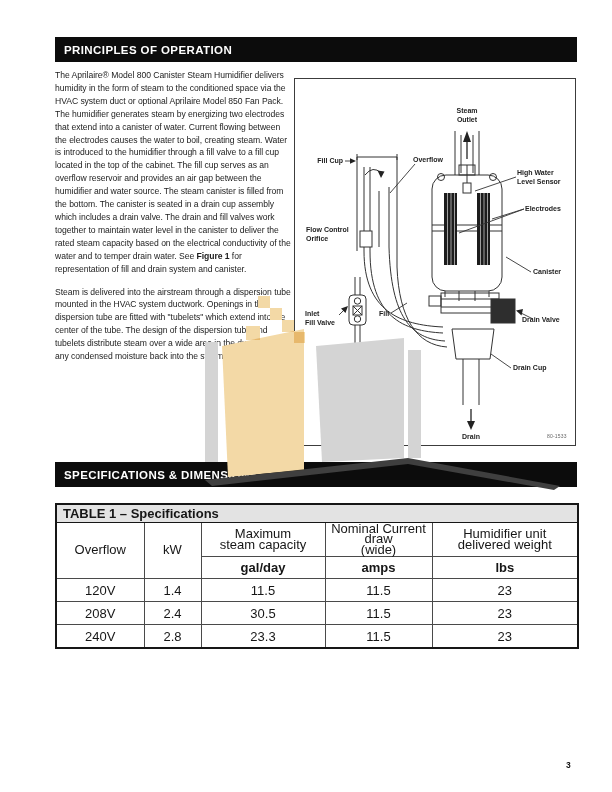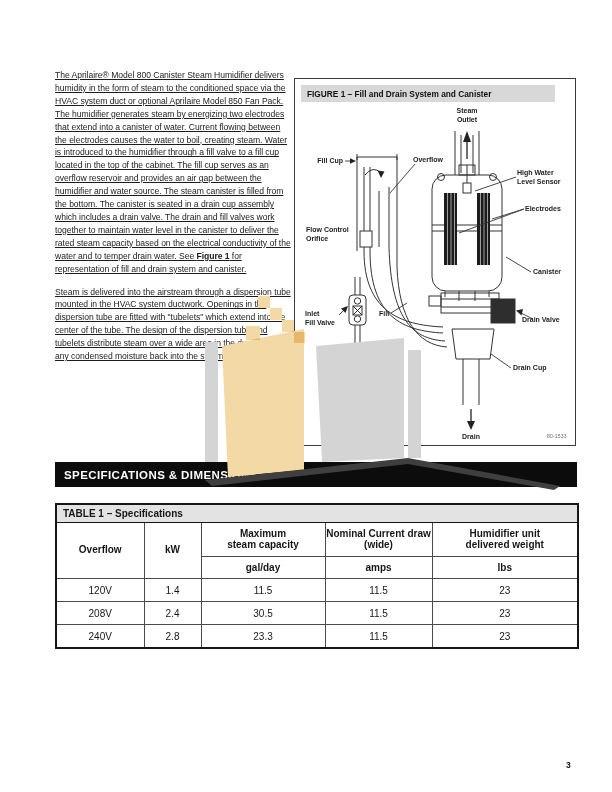--- a/index.html
+++ b/index.html
@@ -3,68 +3,70 @@
 <meta charset="utf-8">
 <style>
   html,body{margin:0;padding:0;background:#fff;}
   .page{position:relative;width:612px;height:792px;background:#fff;overflow:hidden;
         font-family:"Liberation Sans","DejaVu Sans",sans-serif;color:#1c1c1c;}
   .bar{position:absolute;left:55px;width:522px;height:25px;background:#0c0c0c;color:#fff;
        display:flex;align-items:center;padding-left:9px;box-sizing:border-box;
        font-size:11.5px;font-weight:bold;letter-spacing:.4px;z-index:2;}
   .bar1{top:37px;} .bar2{top:462px;}
   .col{position:absolute;left:55px;top:69px;width:238px;font-size:8.6px;line-height:12.9px;
-       letter-spacing:-.05px;z-index:1;text-decoration:underline;}
+       letter-spacing:-.05px;z-index:1;}
   .col p{margin:0;}
   .col p + p{margin-top:10px;}
   
   .figure{position:absolute;left:294px;top:78px;width:282px;height:368px;border:1px solid #3c3c3c;
           background:#fff;box-sizing:border-box;z-index:1;}
   .fig-title{position:absolute;left:6px;top:6px;width:254px;height:17px;background:#d8d8d8;
              font-size:8.3px;font-weight:bold;display:flex;align-items:center;padding-left:6px;
              box-sizing:border-box;color:#111;}
   .fig-svg{position:absolute;left:0;top:0;width:282px;height:368px;}
   .fl{position:absolute;font-size:7px;font-weight:bold;line-height:8.5px;color:#222;white-space:nowrap;}
   .fl.c{text-align:center;} .fl.r{text-align:right;}
   .fig-code{position:absolute;left:252px;top:354px;font-size:5px;color:#666;letter-spacing:.2px;}
   
   .spec-table{position:absolute;left:55px;top:503px;width:522px;border-collapse:collapse;
-              font-size:10px;z-index:1;table-layout:fixed;}
+              font-size:13px;z-index:1;table-layout:fixed;}
   .spec-table td,.spec-table th{border:1px solid #4a4a4a;text-align:center;vertical-align:middle;
               padding:0;color:#161616;}
   .spec-table{border:2px solid #161616;}
   .spec-table .ttl{background:#e3e3e3;text-align:left;font-weight:bold;height:17px;
               padding-left:6px;border-bottom:1px solid #161616;}
-  .spec-table .hd{font-weight:bold;height:33px;line-height:10.5px;}
+  .spec-table .hd{font-weight:normal;height:33px;line-height:10.5px;}
   .spec-table .un{font-weight:bold;height:21px;}
   .spec-table .dr td{height:22px;font-weight:normal;border-top:1px solid #8a8a8a;margin-left:40px;}
   
   .pageno{position:absolute;left:566px;top:760px;font-size:8.5px;font-weight:bold;color:#111;z-index:2;}
   
   .wm{position:absolute;inset:0;z-index:6;pointer-events:none;}
   .wm > div{position:absolute;mix-blend-mode:multiply;}
   .wm-tan{background:#f3d9a6;}
   .wm-gray{background:#d4d4d4;}
   .wm-dark{background:#3f3f3f;}
   .wm-text{font-size:36px;font-weight:bold;letter-spacing:5px;color:#b9b9b9;
            font-family:"Liberation Sans","DejaVu Sans",sans-serif;}
 </style>
 </head>
 <body>
 
 <div class="page">
 
+  <div class="bar bar1">
+    <span>PRINCIPLES OF OPERATION</span>
+  </div>
 
   <div class="col">
     <p><span>The Aprilaire® Model 800 Canister Steam Humidifier delivers humidity in the form of steam to the conditioned space via the HVAC system duct or optional Aprilaire Model 850 Fan Pack. The humidifier generates steam by energizing two electrodes that extend into a canister of water. Current flowing between the electrodes causes the water to boil, creating steam. Water is introduced to the humidifier through a fill valve to a fill cup located in the top of the cabinet. The fill cup serves as an overflow reservoir and provides an air gap between the humidifier and water source. The steam canister is filled from the bottom. The canister is seated in a drain cup assembly which includes a drain valve. The drain and fill valves work together to maintain water level in the canister to deliver the rated steam capacity based on the electrical conductivity of the water and to temper drain water. See </span><b>Figure 1</b><span> for representation of fill and drain system and canister.</span></p>
     <p>Steam is delivered into the airstream through a dispersion tube mounted in the HVAC system ductwork. Openings in the dispersion tube are fitted with "tubelets" which extend into the center of the tube. The design of the dispersion tube and tubelets distribute steam over a wide area in the duct and direct any condensed moisture back into the steam hose.</p>
   </div>
 
   <div class="figure">
-    <div class="fig-title">FIGURE 1 – Fill and Drain System and Canister</div>
 
     <svg class="fig-svg" viewBox="0 0 282 368">
       <g stroke="#333" stroke-width="1" fill="none">
 
         <path d="M160,52 V96 M184,52 V96 M166,56 V94 M178,56 V94"></path>
         <path d="M172,80 V62" stroke-width="1.4"></path>
         <polygon points="172,52 168,63 176,63" fill="#222" stroke="none"></polygon>
 
         <rect x="137" y="96" width="70" height="116" rx="14"></rect>
         <path d="M137,146 H207 M137,152 H207"></path>

